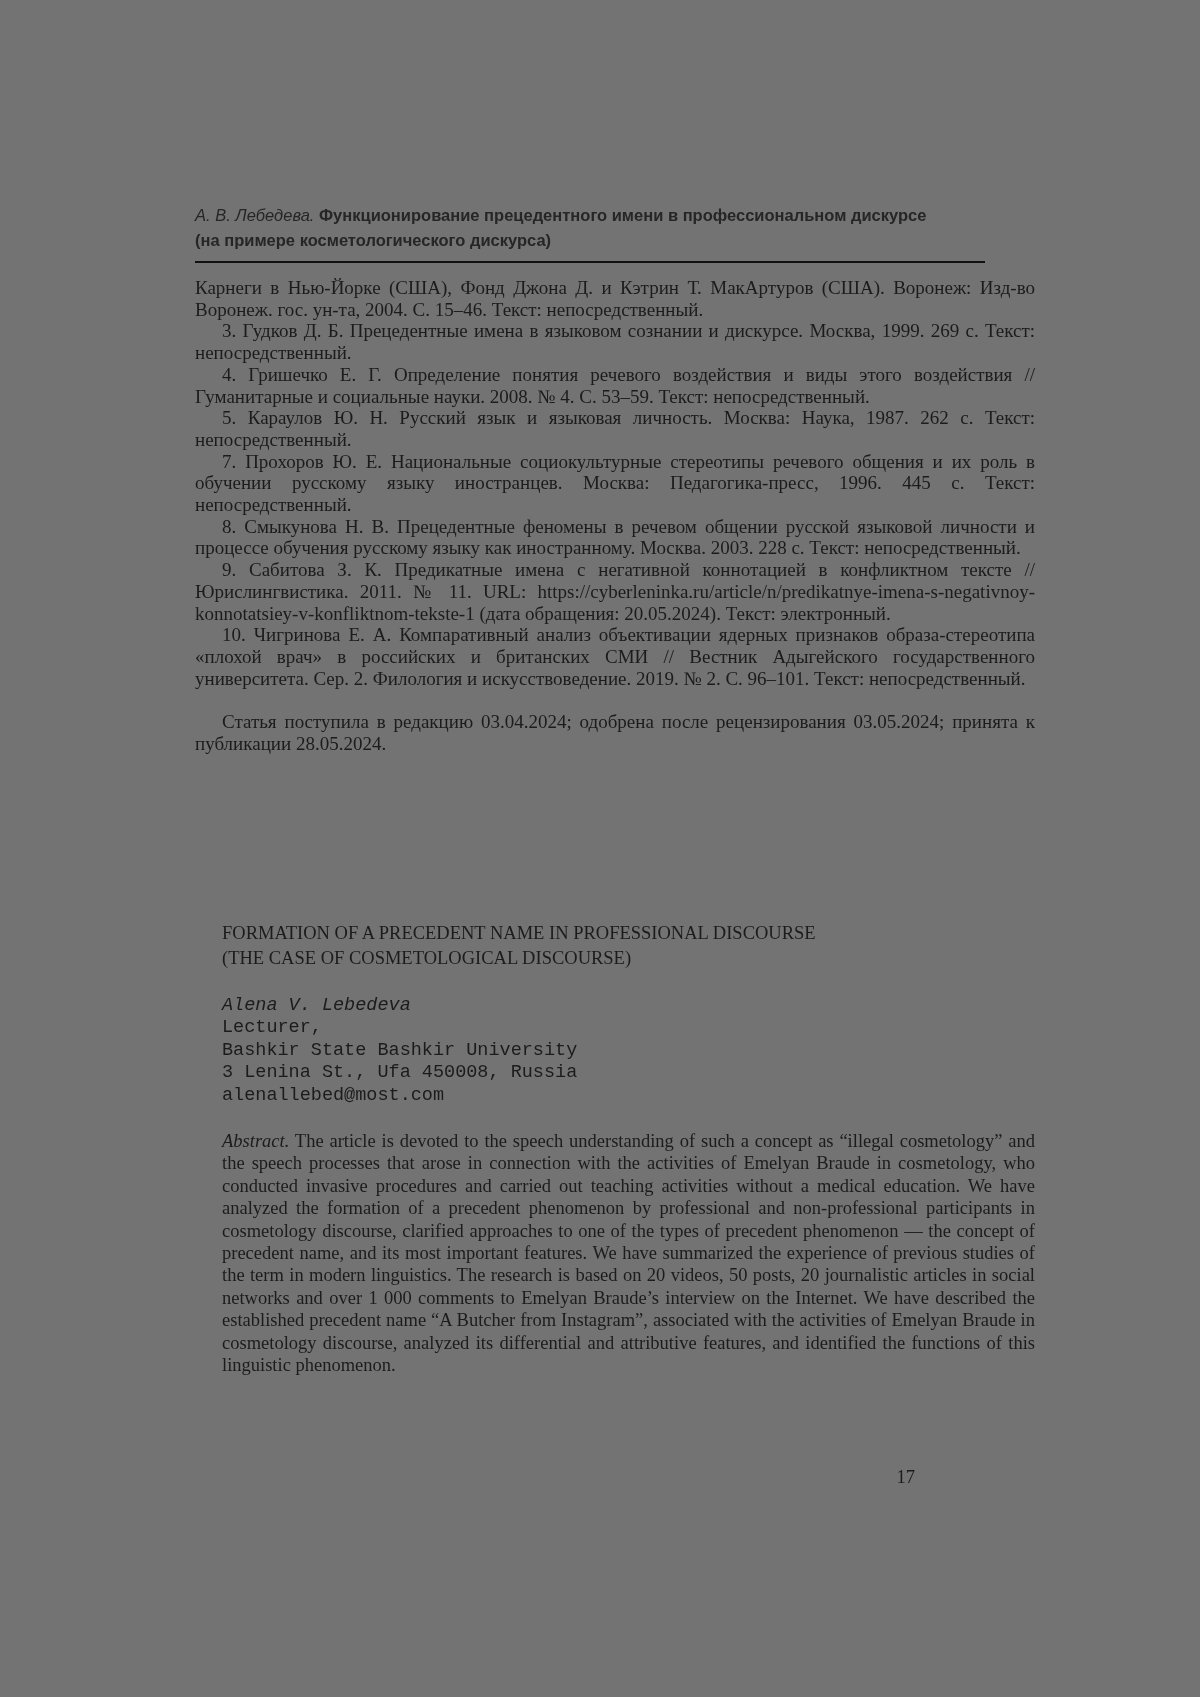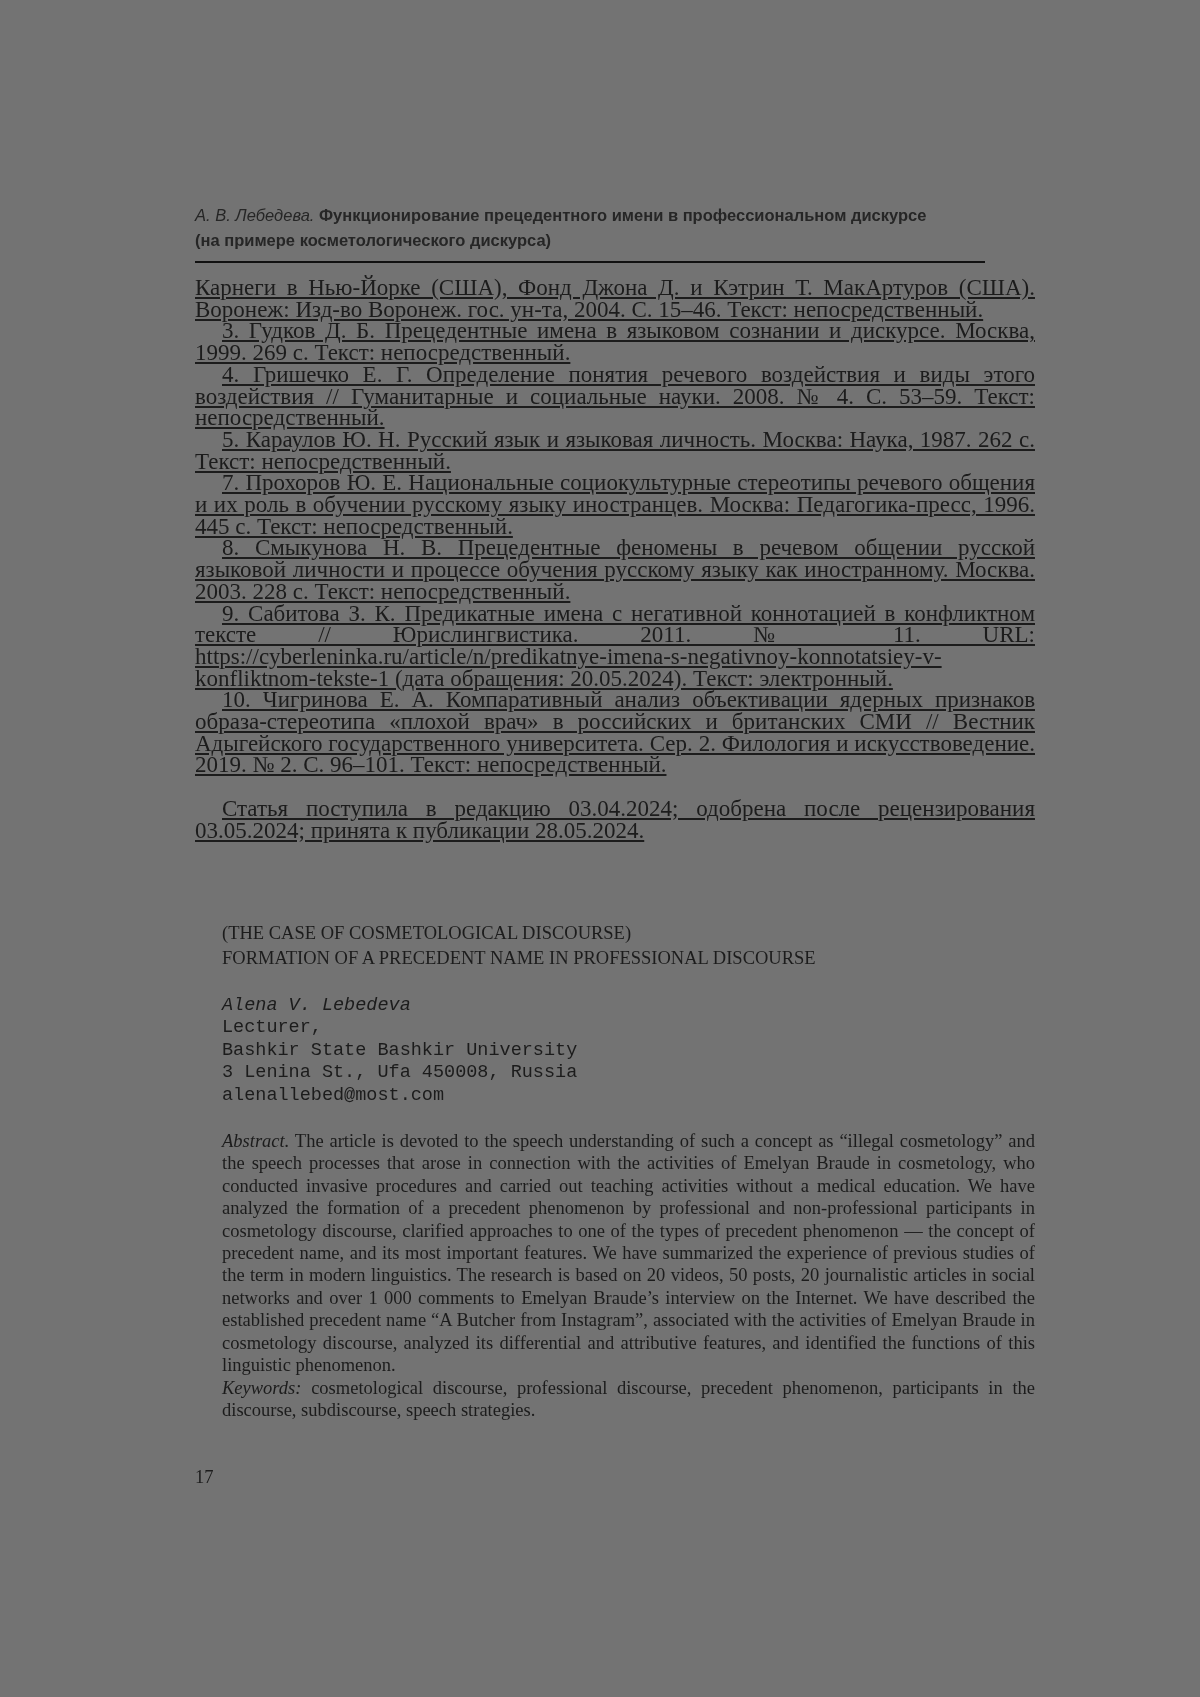--- a/index.html
+++ b/index.html
@@ -22,41 +22,41 @@
   .rh-author { font-style: italic; font-weight: normal; }
   .rh-title, .rh-subtitle { font-weight: bold; }
   .header-rule {
     position: absolute; left: 195px; top: 261px;
     width: 790px; height: 2.4px; background: #111;
   }
 
   
   .body-text {
     position: absolute; left: 195px; top: 277px; width: 840px;
-    font-size: 23px; line-height: 21.7px; text-decoration: underline;
+    font-size: 19px; line-height: 21.7px;
   }
   .body-text p { margin: 0; text-align: justify; text-indent: 27px; }
   .body-text p.cont { text-indent: 0; }
   .received-note { margin-top: 21.7px !important; }
 
   
   .english-block {
     position: absolute; left: 222px; top: 921px; width: 813px;
     font-size: 18.5px; line-height: 22.4px;
   }
   .eng-title { line-height: 25px; margin-bottom: 24px; }
   .author-block { margin-bottom: 23px; font-family: Liberation Mono, monospace; }
   .author-name { font-style: italic; }
   .abstract-paragraph, .keywords-paragraph { margin: 0; text-align: justify; }
   .inline-label { font-style: italic; }
 
   
   .page-number {
     position: absolute; left: 195px; top: 1467px; width: 720px;
-    text-align: left; font-size: 18.5px; color: #1c1c1c;
+    text-align: right; font-size: 18.5px; color: #1c1c1c;
   }
 </style>
 </head>
 <body>
 
 <div class="page">
 
   <header class="running-header">
     <div><span class="rh-author">А. В. Лебедева.</span> <span class="rh-title">Функционирование прецедентного имени в профессиональном дискурсе</span></div>
     <div class="rh-subtitle">(на примере косметологического дискурса)</div>
@@ -71,31 +71,30 @@
     <p>5. Караулов Ю. Н. Русский язык и языковая личность. Москва: Наука, 1987. 262 с. Текст: непосредственный.</p>
     <p>7. Прохоров Ю. Е. Национальные социокультурные стереотипы речевого общения и их роль в обучении русскому языку иностранцев. Москва: Педагогика-пресс, 1996. 445 с. Текст: непосредственный.</p>
     <p>8. Смыкунова Н. В. Прецедентные феномены в речевом общении русской языковой личности и процессе обучения русскому языку как иностранному. Москва. 2003. 228 с. Текст: непосредственный.</p>
     <p>9. Сабитова З. К. Предикатные имена с негативной коннотацией в конфликтном тексте // Юрислингвистика. 2011. № 11. URL: https://cyberleninka.ru/article/n/predikatnye-imena-s-negativnoy-konnotatsiey-v-konfliktnom-tekste-1 (дата обращения: 20.05.2024). Текст: электронный.</p>
     <p>10. Чигринова Е. А. Компаративный анализ объективации ядерных признаков образа-стереотипа «плохой врач» в российских и британских СМИ // Вестник Адыгейского государственного университета. Сер. 2. Филология и искусствоведение. 2019. № 2. С. 96–101. Текст: непосредственный.</p>
     <p class="received-note">Статья поступила в редакцию 03.04.2024; одобрена после рецензирования 03.05.2024; принята к публикации 28.05.2024.</p>
   </main>
 
   <section class="english-block">
     <div class="eng-title">
+      <div>FORMATION OF A PRECEDENT NAME IN PROFESSIONAL DISCOURSE</div>
       <div>(THE CASE OF COSMETOLOGICAL DISCOURSE)</div>
-      <div>FORMATION OF A PRECEDENT NAME IN PROFESSIONAL DISCOURSE</div>
     </div>
 
     <div class="author-block">
       <div class="author-name">Alena V. Lebedeva</div>
       <div>Lecturer,</div>
       <div>Bashkir State Bashkir University</div>
       <div>3 Lenina St., Ufa 450008, Russia</div>
       <div>alenallebed@most.com</div>
     </div>
 
     <p class="abstract-paragraph"><span class="inline-label">Abstract.</span> <span>The article is devoted to the speech understanding of such a concept as “illegal cosmetology” and the speech processes that arose in connection with the activities of Emelyan Braude in cosmetology, who conducted invasive procedures and carried out teaching activities without a medical education. We have analyzed the formation of a precedent phenomenon by professional and non-professional participants in cosmetology discourse, clarified approaches to one of the types of precedent phenomenon — the concept of precedent name, and its most important features. We have summarized the experience of previous studies of the term in modern linguistics. The research is based on 20 videos, 50 posts, 20 journalistic articles in social networks and over 1 000 comments to Emelyan Braude’s interview on the Internet. We have described the established precedent name “A Butcher from Instagram”, associated with the activities of Emelyan Braude in cosmetology discourse, analyzed its differential and attributive features, and identified the functions of this linguistic phenomenon.</span></p>
-    <p class="keywords-paragraph"><span class="inline-label">Keywords:</span> <span>cosmetological discourse, professional discourse, precedent phenomenon, participants in the discourse, subdiscourse, speech strategies.</span></p>
   </section>
 
   <footer class="page-number">17</footer>
 
 </div>
 
 </body></html>

